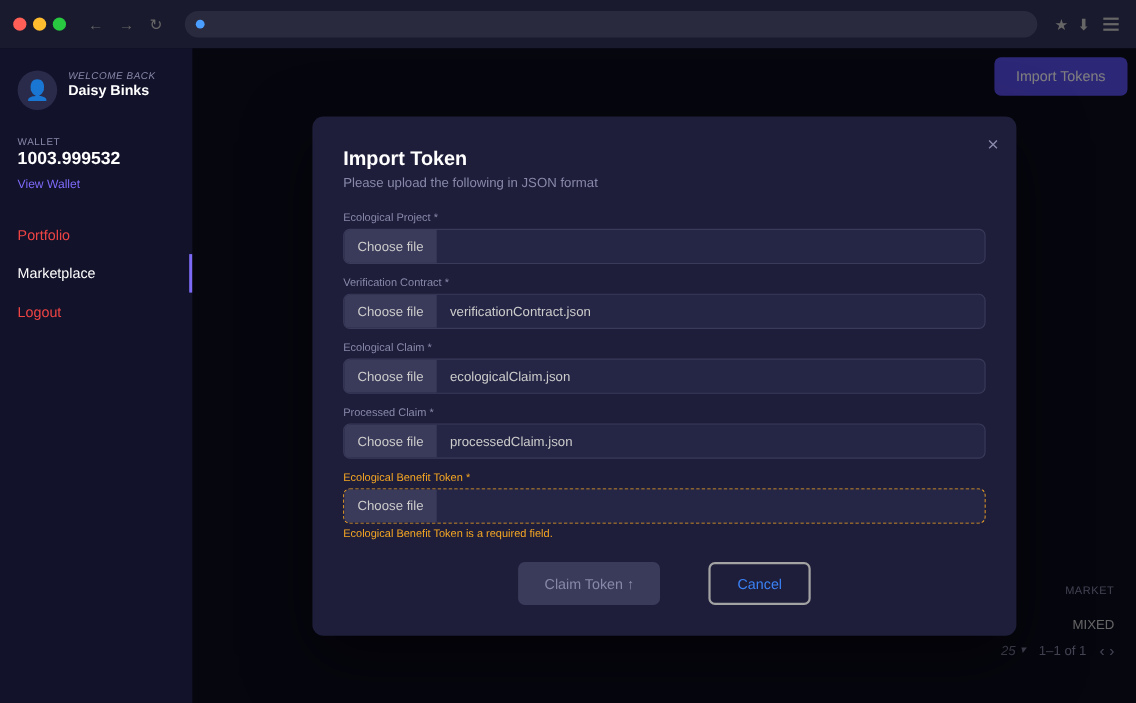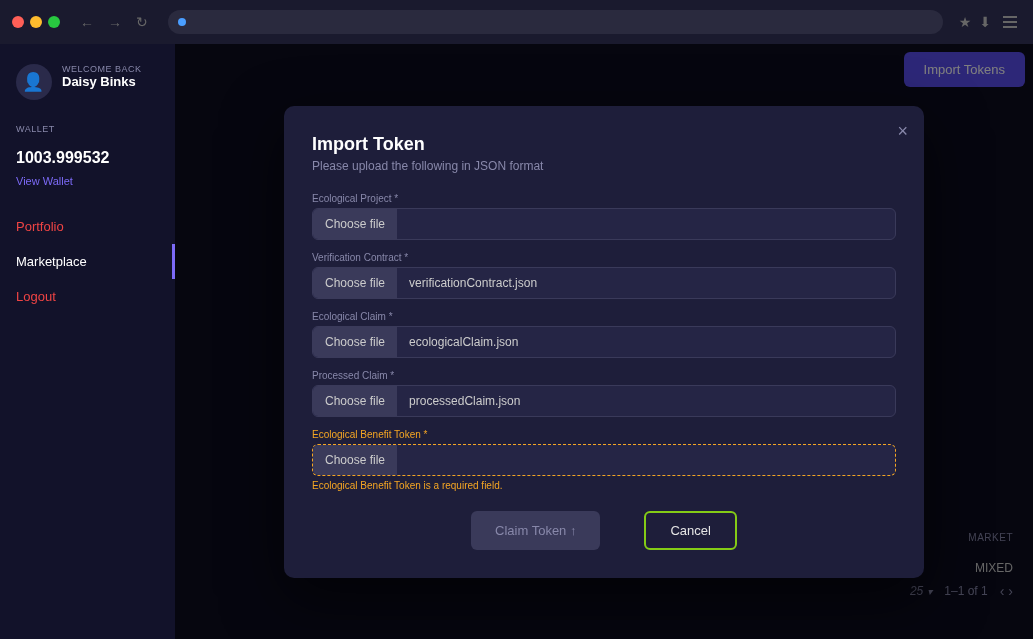--- a/index.html
+++ b/index.html
@@ -113,35 +113,36 @@
       justify-content: center;
       color: #8888aa;
       font-size: 18px;
       flex-shrink: 0;
     }
     .user-info .welcome {
       font-size: 9px;
       color: #8888aa;
       text-transform: uppercase;
       letter-spacing: 0.5px;
+      font-style: italic;
     }
     .user-info .name {
       font-size: 13px;
       color: #fff;
       font-weight: 600;
     }
     .wallet-section {
       margin-bottom: 20px;
     }
     .wallet-label {
       font-size: 9px;
       color: #8888aa;
       text-transform: uppercase;
       letter-spacing: 0.5px;
-      margin-bottom: 15px;
+      margin-bottom: 2px;
     }
     .wallet-amount {
       font-size: 16px;
       color: #fff;
       font-weight: 600;
       margin-bottom: 4px;
     }
     .view-wallet {
       font-size: 11px;
       color: #7c6af7;
@@ -361,22 +362,22 @@
       background: #3a3a5a;
       color: #8888aa;
       border: none;
       padding: 10px 24px;
       border-radius: 6px;
       font-size: 13px;
       cursor: pointer;
     }
     .btn-cancel {
       background: transparent;
-      color: #e5e5e5;
-      border: 2px solid #84cc16;
+      color: #3b82f6;
+      border: 2px solid #a3a3a3;
       padding: 10px 24px;
       border-radius: 6px;
       font-size: 13px;
       cursor: pointer;
       margin-left: 28px;
     }
   </style>
 </head>
 <body>
 

